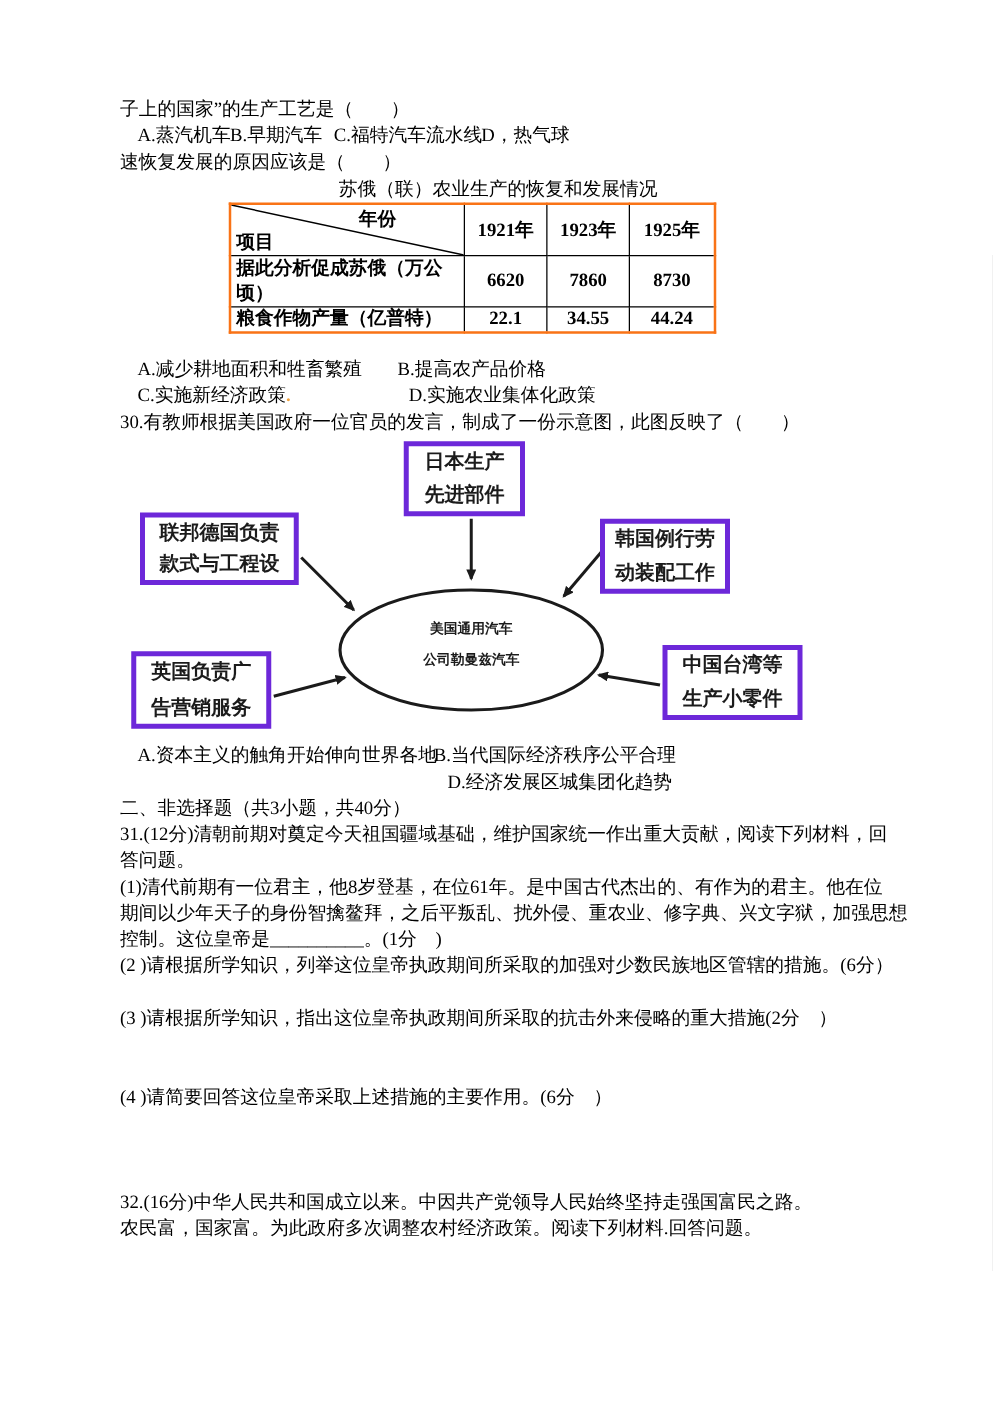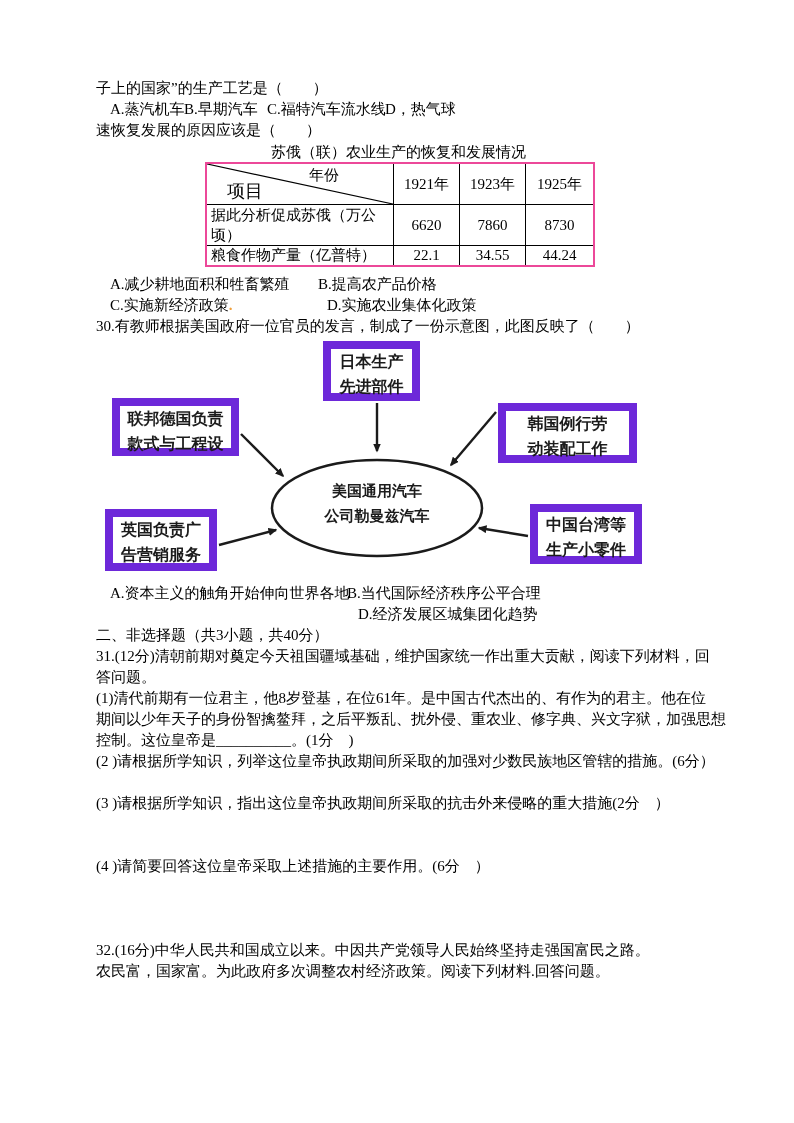--- a/index.html
+++ b/index.html
@@ -9,51 +9,51 @@
     font-family:"Liberation Serif","DejaVu Serif",serif;
   }
   .content{padding:78px 96px 0 96px;}
   .line{height:21px;line-height:21px;font-size:15px;white-space:nowrap;position:relative;}
   .spacer{height:21px;}
   .opt{position:absolute;top:0;white-space:nowrap;}
   .dot-mark{color:#f0a03c;font-weight:bold;}
 
   
   .tbl-title{width:387px;margin-left:109px;height:19px;line-height:19px;text-align:center;font-size:15px;margin-top:2px;white-space:nowrap;}
-  table.data{border-collapse:collapse;margin-left:109px;width:387px;table-layout:fixed;border:2px solid #ec4899;}
+  table.data{border-collapse:collapse;margin-left:87px;width:387px;table-layout:fixed;border:2px solid #f97316;font-weight:bold;}
   table.data td{border:1px solid #000;font-size:15px;padding:0;}
   .c-label{width:186px;}
   .c-year{width:65px;text-align:center;}
   .c-year-last{width:67px;text-align:center;}
   .corner{position:relative;height:40px;}
   .corner svg{position:absolute;left:0;top:0;width:100%;height:100%;}
   .corner .tr{position:absolute;top:2px;left:102px;font-size:15px;}
-  .corner .bl{position:absolute;bottom:1px;left:20px;font-size:18px;}
+  .corner .bl{position:absolute;bottom:1px;left:4px;font-size:15px;}
   .row-area td{height:40px;}
   .row-area .lbl{vertical-align:top;padding:0 0 0 4px;line-height:20px;}
   .row-area .val{vertical-align:middle;}
   .row-out td{height:19px;line-height:19px;}
   .row-out .lbl{padding-left:4px;}
 
   
   .diagram{position:relative;height:246px;width:602px;}
   .diagram svg.arrows{position:absolute;left:0;top:0;}
   .dbox{
-    position:absolute;border:8px solid #6d28d9;box-sizing:border-box;
+    position:absolute;border:4px solid #6d28d9;box-sizing:border-box;
     display:flex;flex-direction:column;justify-content:space-between;align-items:center;
     font-weight:bold;font-size:16px;line-height:25px;color:#1b1b1b;background:#fff;
   }
   .box-japan{left:227px;top:4px;width:97px;height:60px;}
   .box-germany{left:16px;top:61px;width:127px;height:58px;}
-  .box-korea{left:402px;top:66px;width:139px;height:60px;}
+  .box-korea{left:384px;top:66px;width:104px;height:60px;}
   .box-uk{left:9px;top:172px;width:112px;height:62px;}
   .box-taiwan{left:434px;top:167px;width:112px;height:60px;}
   .center-label{
     position:absolute;left:176px;top:142px;width:210px;text-align:center;
-    font-weight:bold;font-size:15px;line-height:25px;color:#1b1b1b;
+    font-weight:bold;font-size:11px;line-height:25px;color:#1b1b1b;
   }
 </style>
 </head>
 <body>
 
 <div class="page">
   <div class="content">
 
     <div class="line">子上的国家”的生产工艺是（　　）</div>
     <div class="line">
@@ -88,21 +88,21 @@
       </tr>
       <tr class="row-out">
         <td class="lbl">粮食作物产量（亿普特）</td>
         <td class="c-year">22.1</td>
         <td class="c-year">34.55</td>
         <td class="c-year-last">44.24</td>
       </tr>
     </tbody>
       </table>
 
-    <div class="line" style="margin-top:7px">
+    <div class="line" style="margin-top:19px">
       <span class="opt" style="left:14px">A.减少耕地面积和牲畜繁殖</span>
       <span class="opt" style="left:222px">B.提高农产品价格</span>
     </div>
     <div class="line">
       <span class="opt" style="left:14px"><span>C.实施新经济政策</span><span class="dot-mark">.</span></span>
       <span class="opt" style="left:231px">D.实施农业集体化政策</span>
     </div>
 
     <div class="line">30.有教师根据美国政府一位官员的发言，制成了一份示意图，此图反映了（　　）</div>
 

